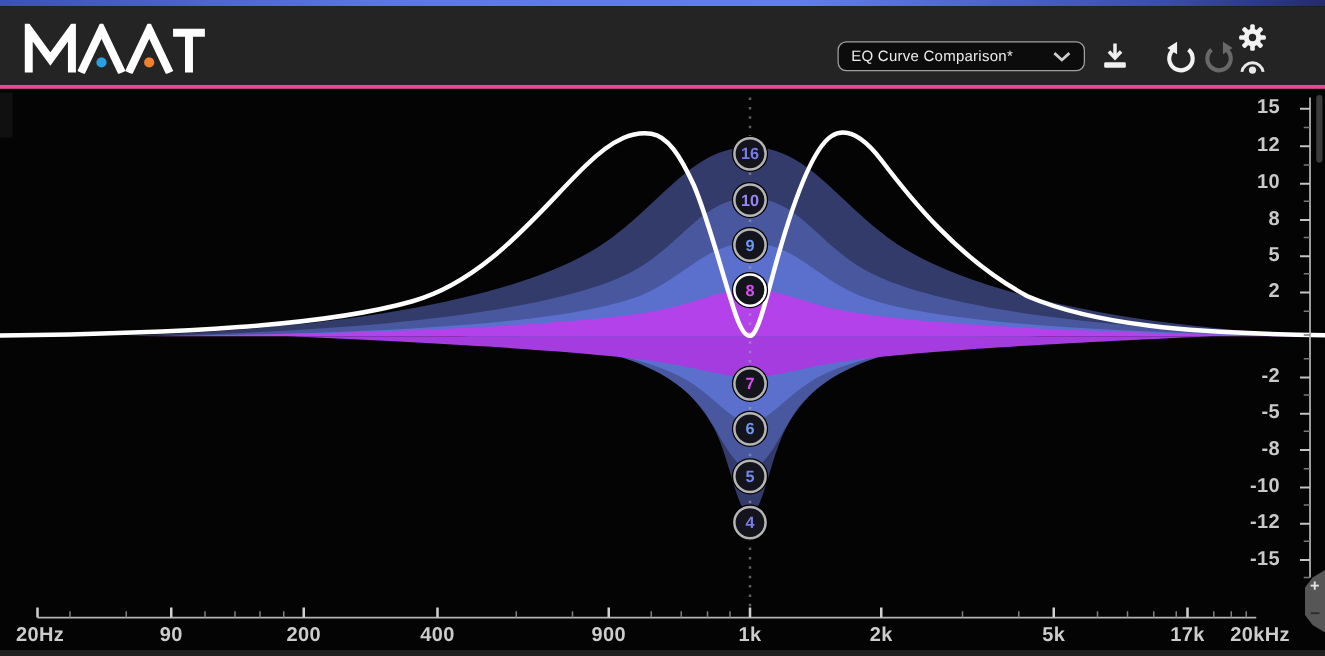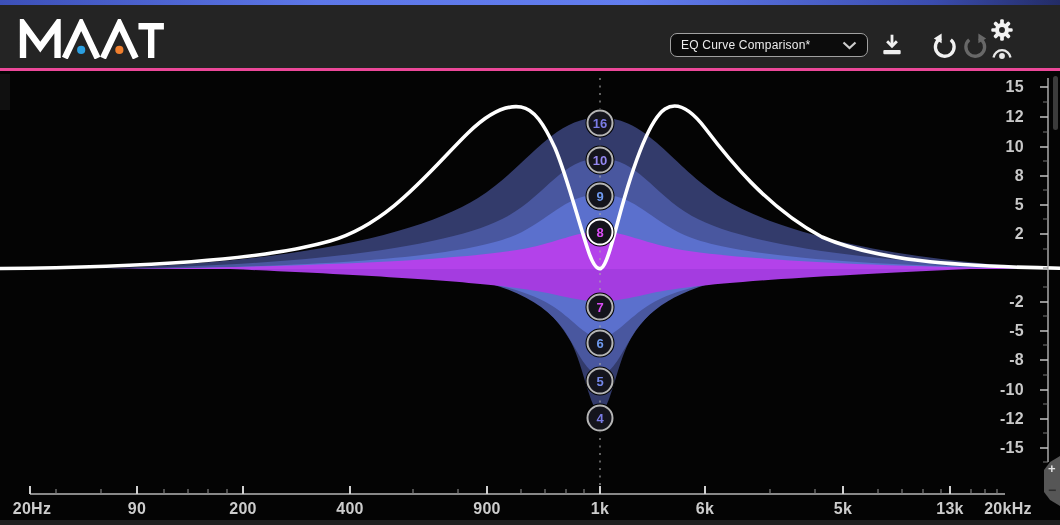--- a/index.html
+++ b/index.html
@@ -161,23 +161,23 @@
     <span class="ylab" style="top:318px">-10</span>
     <span class="ylab" style="top:347px">-12</span>
     <span class="ylab" style="top:376px">-15</span>
 
     <span class="xlab" style="left:32px">20Hz</span>
     <span class="xlab" style="left:137px">90</span>
     <span class="xlab" style="left:243px">200</span>
     <span class="xlab" style="left:350px">400</span>
     <span class="xlab" style="left:487px">900</span>
     <span class="xlab" style="left:600px">1k</span>
-    <span class="xlab" style="left:705px">6k</span>
+    <span class="xlab" style="left:705px">2k</span>
     <span class="xlab" style="left:843px">5k</span>
-    <span class="xlab" style="left:950px">13k</span>
+    <span class="xlab" style="left:950px">17k</span>
     <span class="xlab" style="left:1008px">20kHz</span>
 
     <div id="scrollthumb"></div>
     <div id="zoomctl">
       <span class="zplus">+</span>
       <span class="zminus">−</span>
     </div>
     <div id="footerstrip"></div>
   </div>
 </div>

